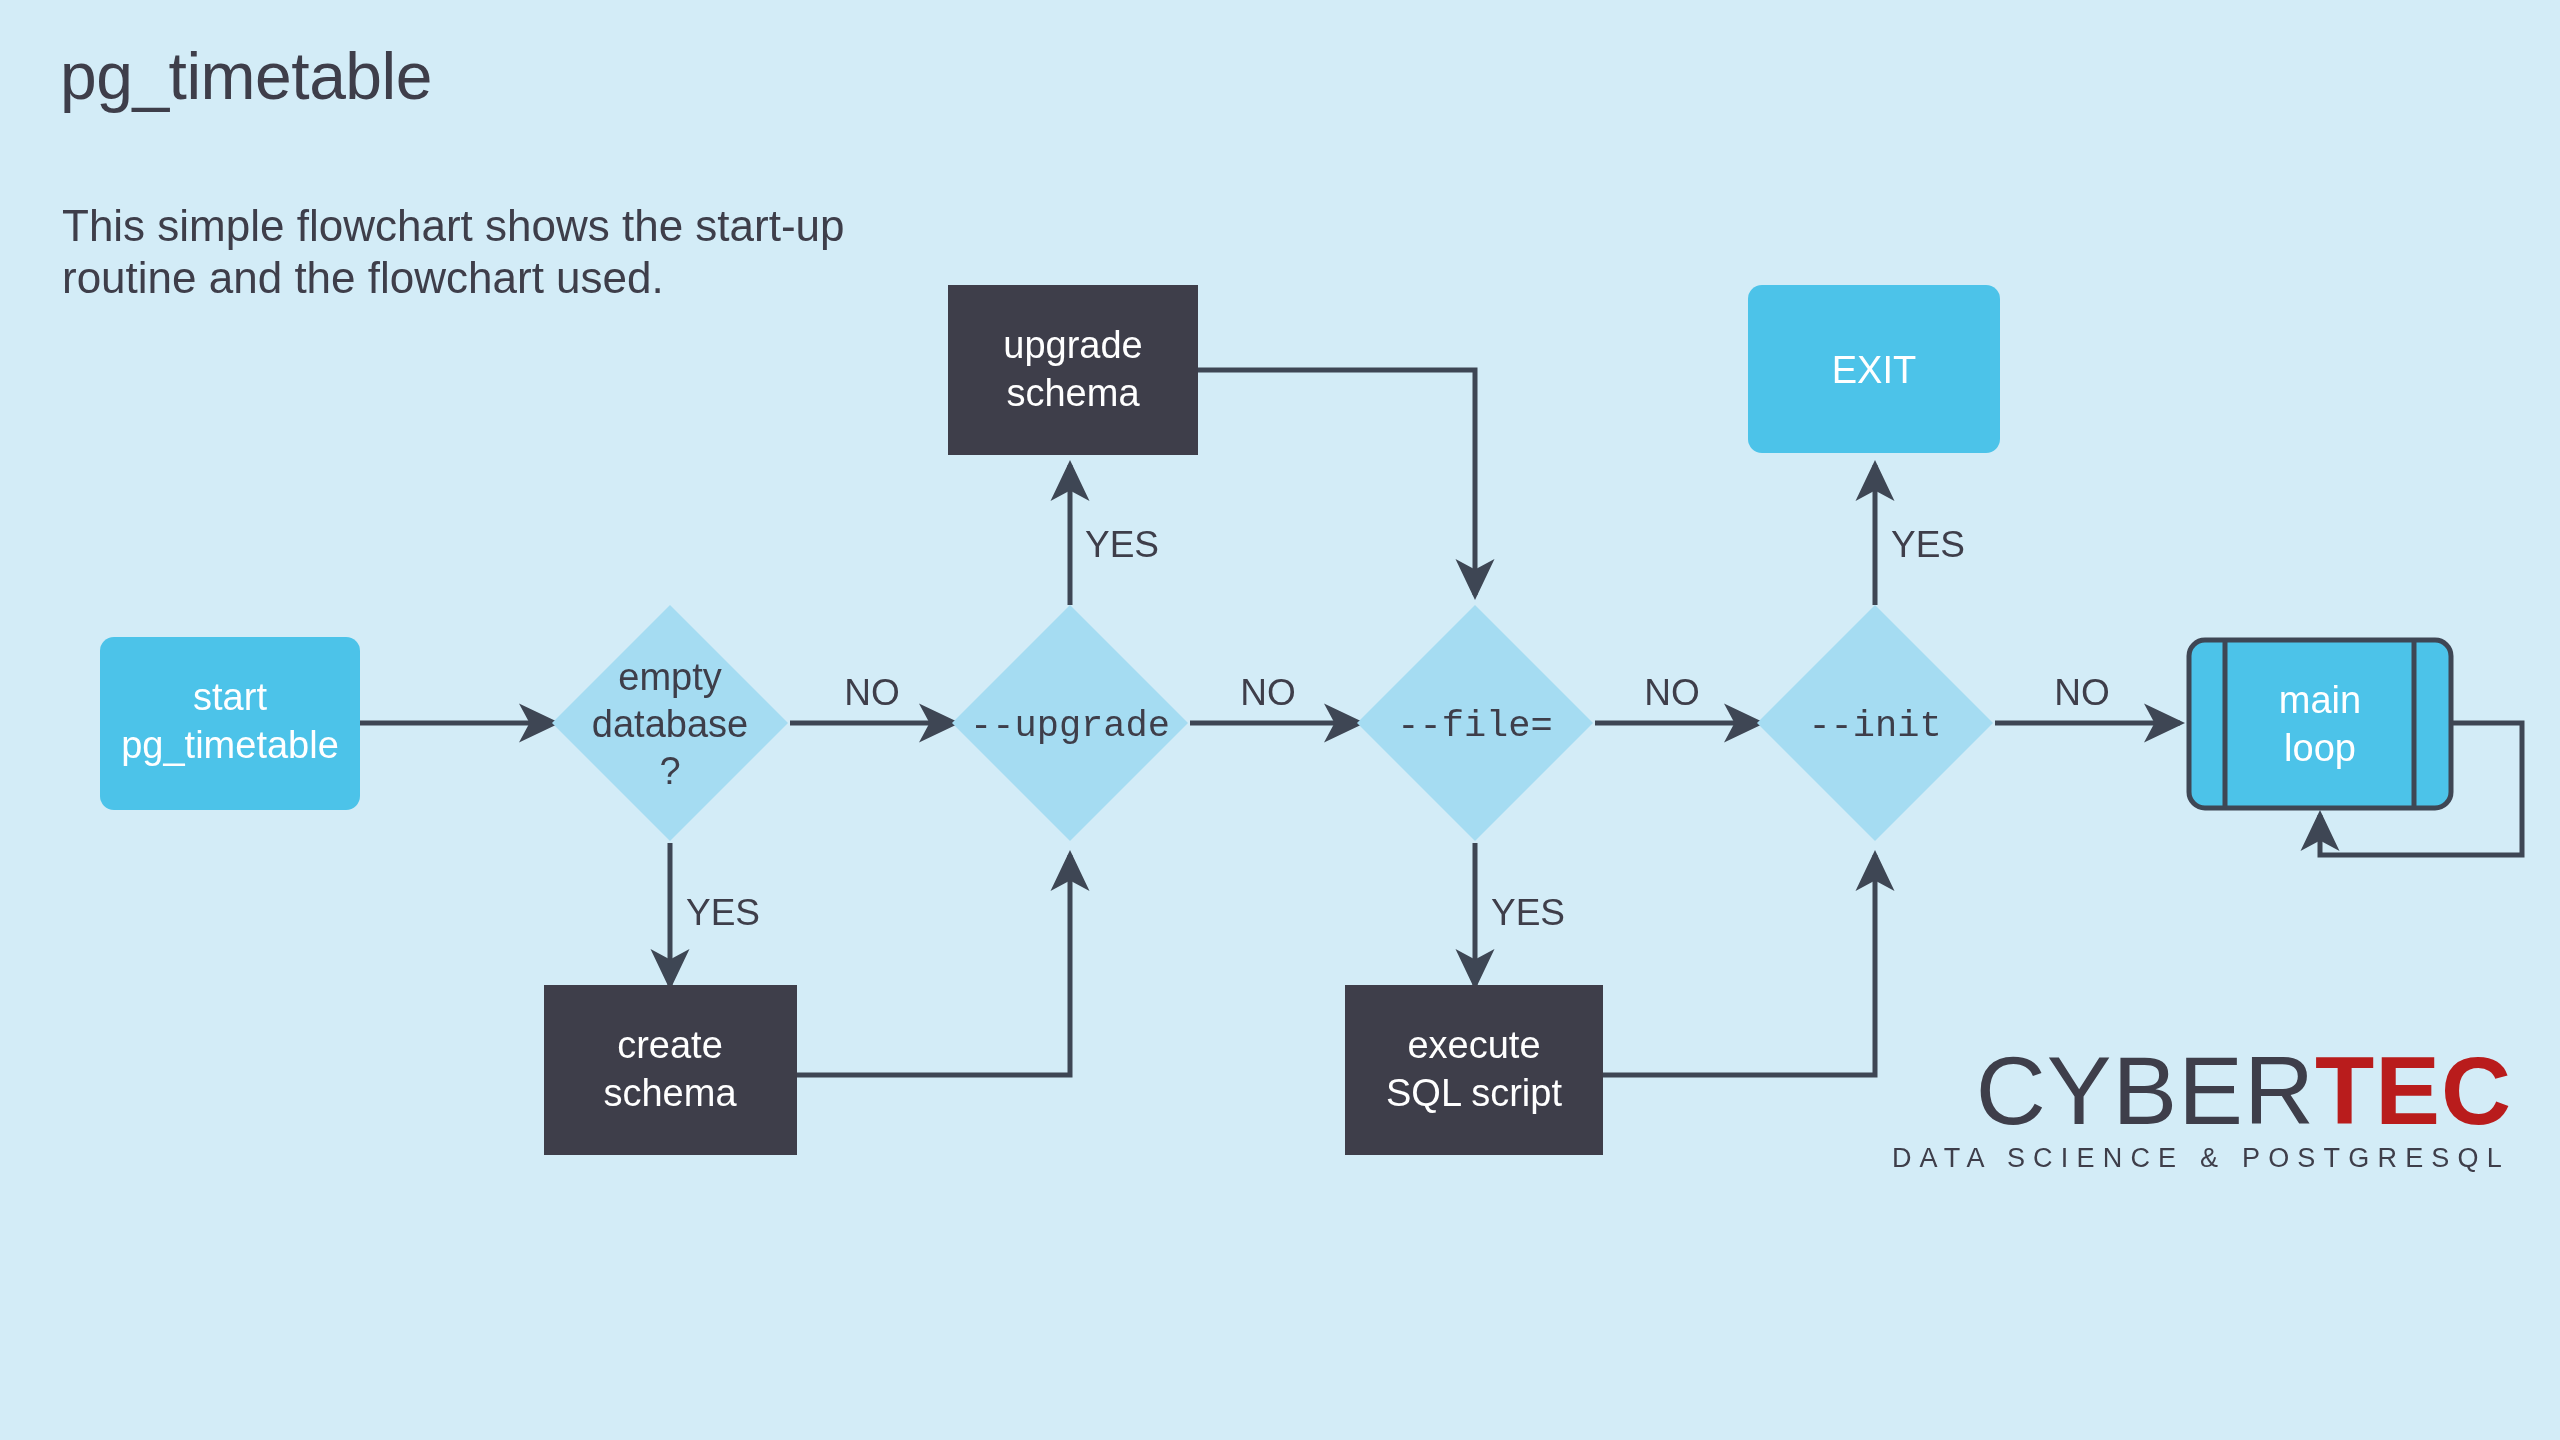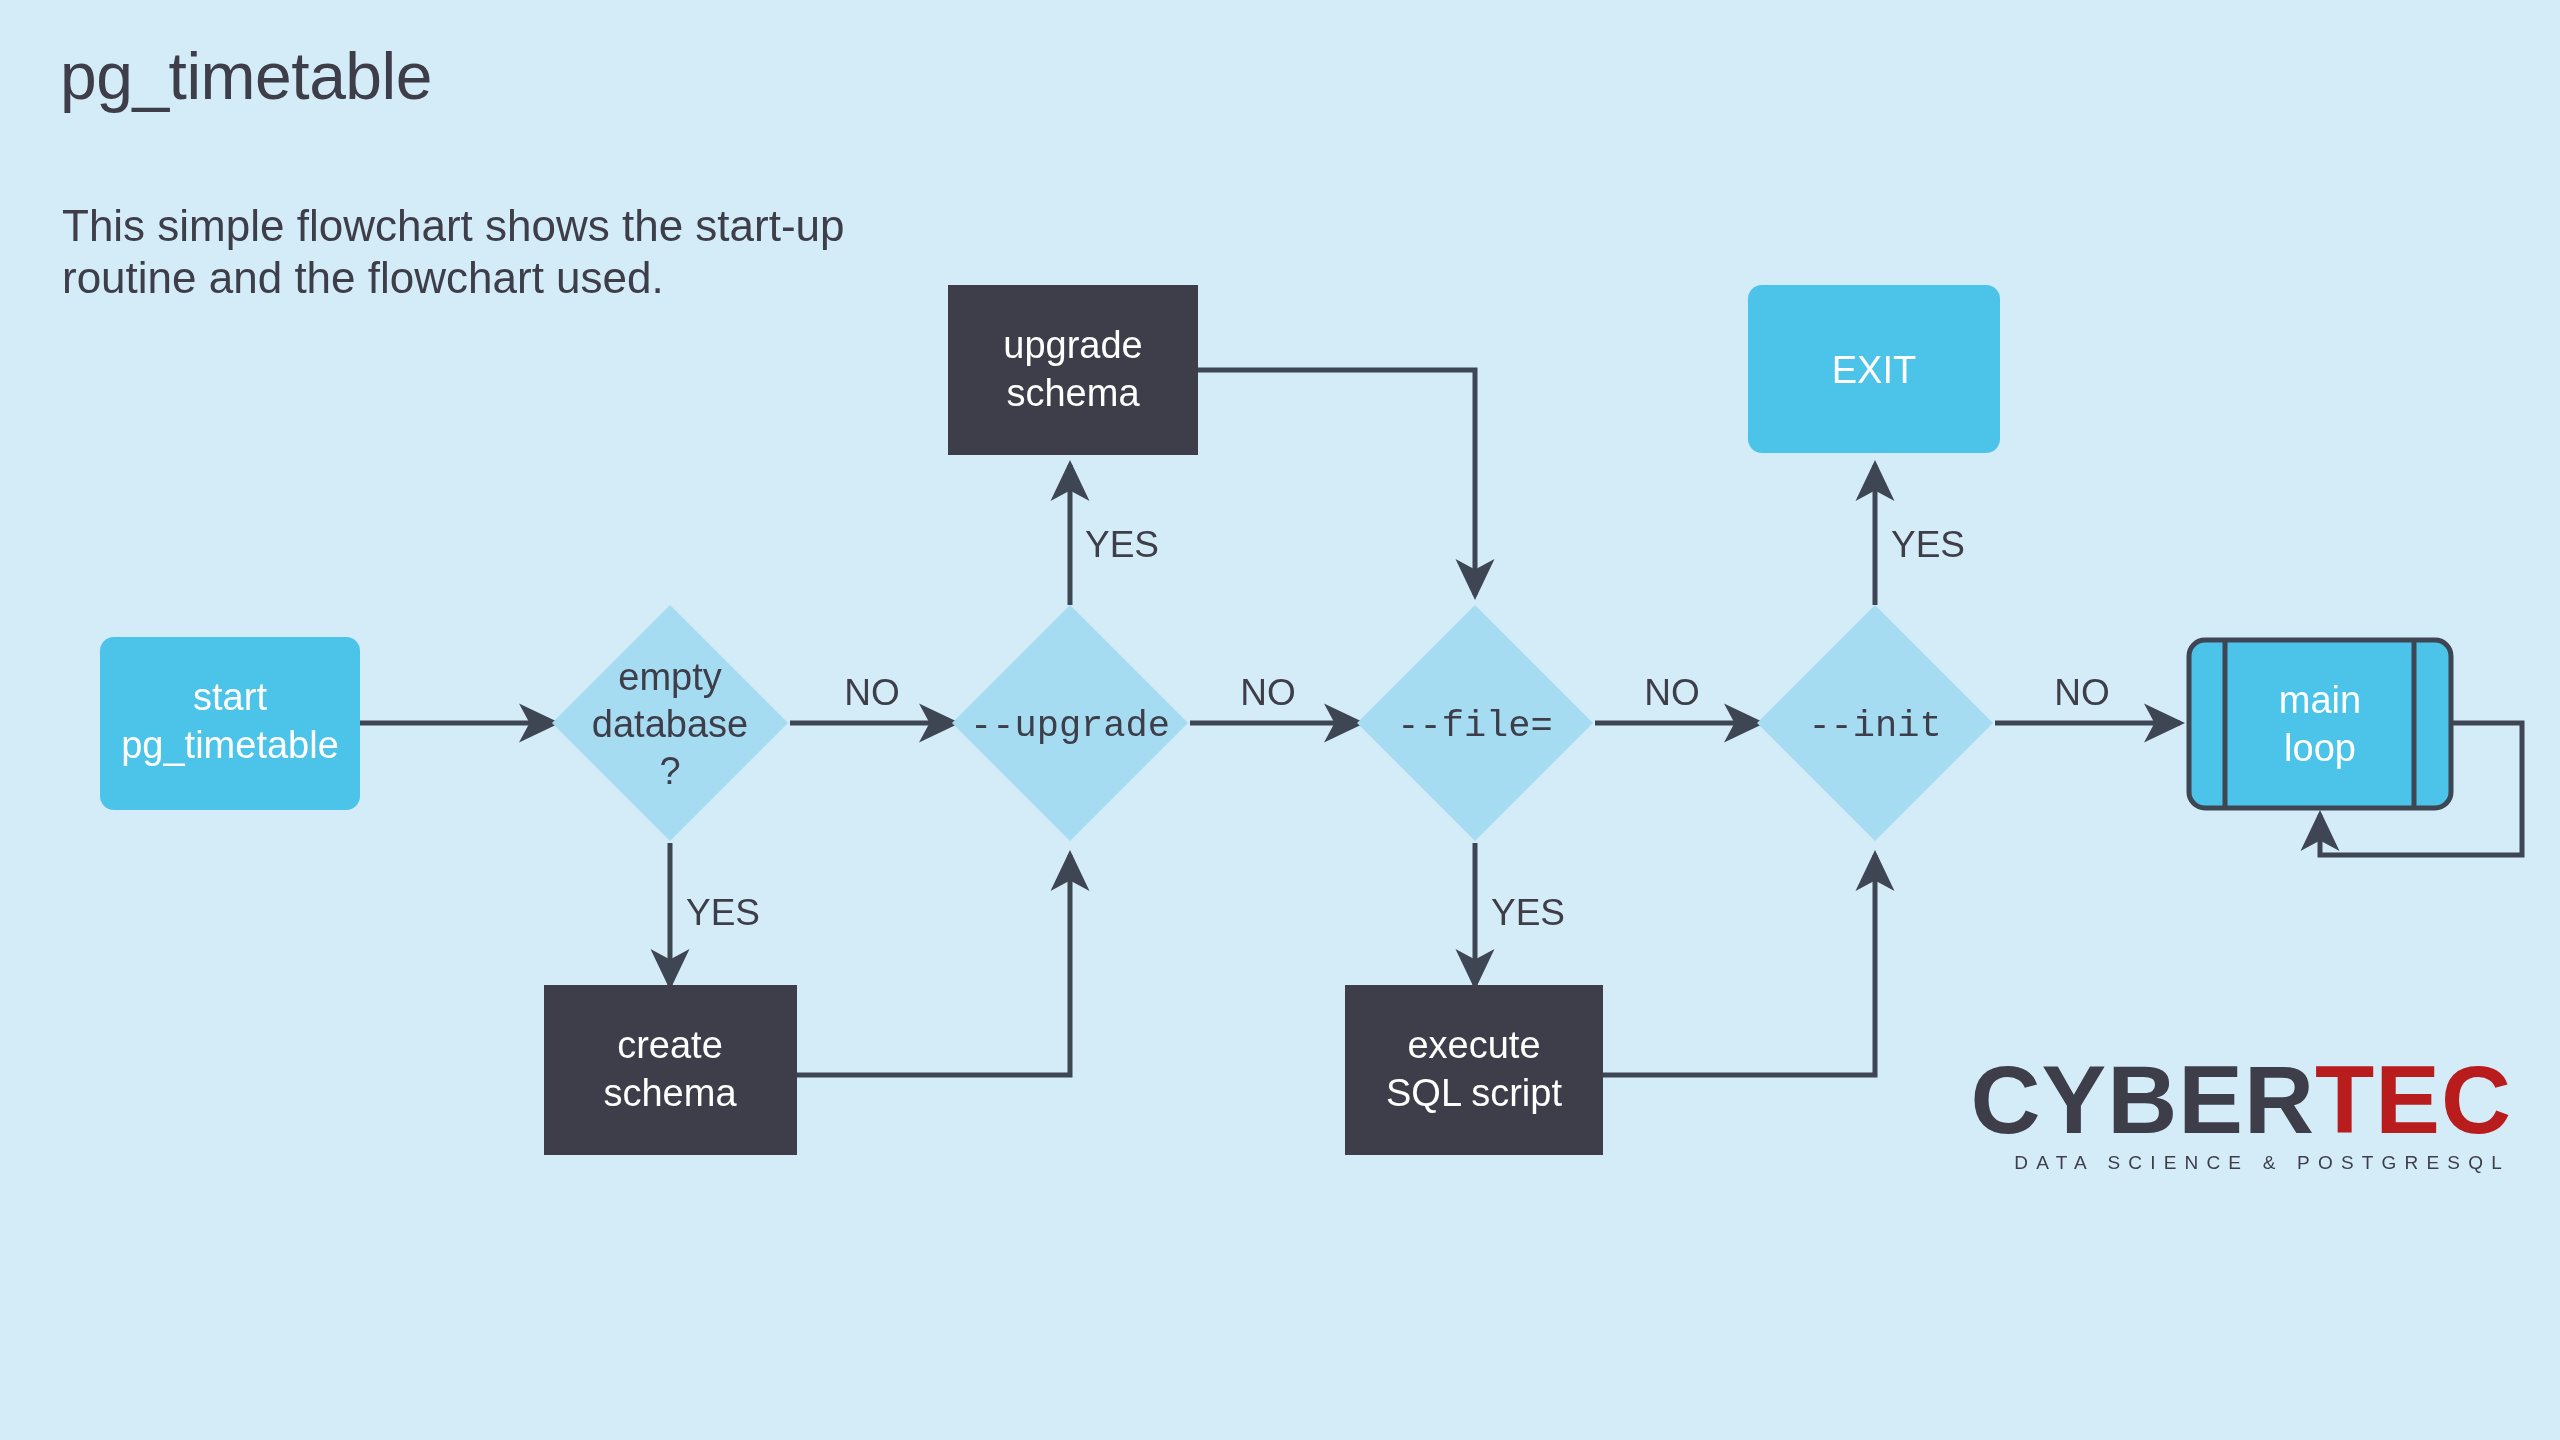--- a/index.html
+++ b/index.html
@@ -92,31 +92,31 @@
     text-align: right;
     white-space: nowrap;
   }
   #brand-wordmark {
     font-size: 97px;
     line-height: 0.95;
     letter-spacing: 1px;
   }
   #brand-cyber {
     color: #3e3e4a;
-    font-weight: 700;
+    font-weight: 400;
     font-family: "Liberation Sans", sans-serif;
   }
   #brand-tec {
     color: #b91c1c;
     font-weight: 700;
     font-family: "Liberation Sans", sans-serif;
   }
   #brand-tagline {
     color: #3e3e4a;
-    font-size: 19px;
+    font-size: 27px;
     font-weight: 400;
     letter-spacing: 8.2px;
     margin-top: 6px;
     margin-right: 2px;
     font-family: "Liberation Sans", sans-serif;
   }
 </style>
 </head>
 <body>
 

